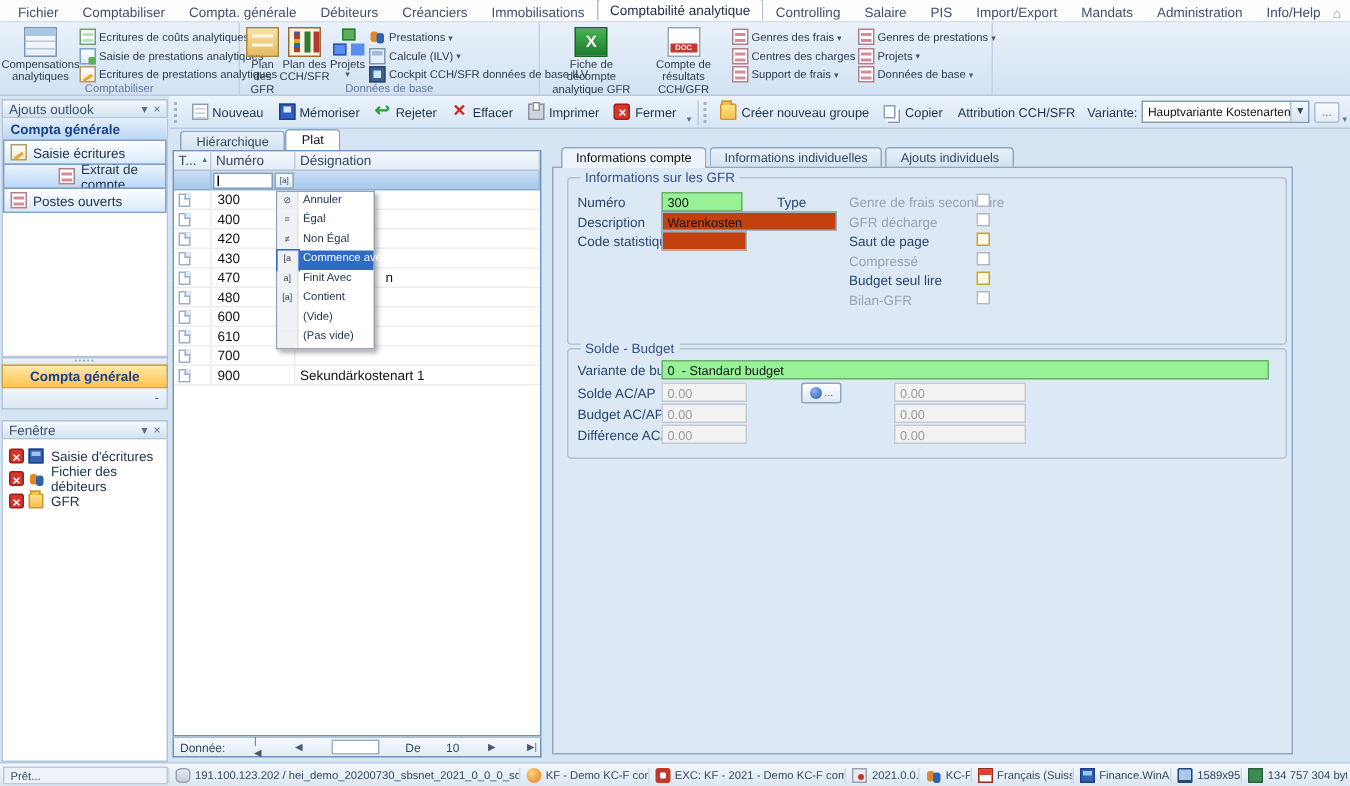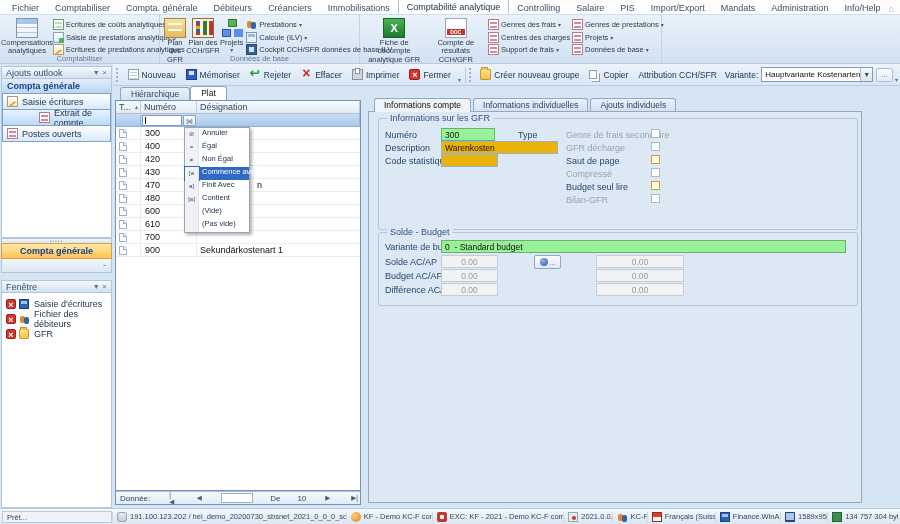--- a/index.html
+++ b/index.html
@@ -152,23 +152,23 @@
   
   .detail { position:absolute; left:368px; top:96px; width:494px; height:407px; }
   .dtabs { position:absolute; top:2px; left:6px; height:13px; display:flex; z-index:2; }
   .dtab { padding:1px 9px; font-size:8.5px; color:#33475f; border:1px solid #93a8c2; border-bottom:none; border-radius:3px 3px 0 0; background:linear-gradient(#e9f1f9,#d3e2f1); margin-right:2px; }
   .dtab.active { background:#eef4fa; color:#111; height:14px; }
   .dpage { position:absolute; top:15px; left:0; right:0; bottom:0; border:1px solid #93a8c2; background:#dce9f4; }
   .gbox { position:absolute; border:1px solid #b4c4d6; border-radius:3px; }
   .gboxlbl { position:absolute; top:-6px; left:8px; background:#dce9f4; padding:0 3px; color:#33518a; }
   .flabel { position:absolute; color:#26466f; }
   .flabel.muted { color:#97a3b4; }
-  .fld { position:absolute; height:13px; border:1px solid #9cb0c6; background:#eab308; font-size:8.5px; padding:1px 3px; color:#111; }
+  .fld { position:absolute; height:13px; border:1px solid #9cb0c6; background:#c2410c; font-size:8.5px; padding:1px 3px; color:#111; }
   .fld.green { background:#97f297; border-color:#6fae6f; }
-  .fld.dis { background:#f2f2f2; border-color:#c4ccd6; color:#9b9b9b; text-align:center; }
+  .fld.dis { background:#f2f2f2; border-color:#c4ccd6; color:#9b9b9b; text-align:left; }
   .cbox { position:absolute; width:9px; height:9px; border:1px solid #b0b8c4; background:#fff; }
   .cbox.en { border-color:#c9a227; background:#fffbe6; }
   .vbtn { position:absolute; width:27px; height:14px; border:1px solid #8fa6c0; background:linear-gradient(#fbfdfe,#dfe9f3); border-radius:2px; display:flex; align-items:center; justify-content:center; gap:2px; font-size:7px; color:#4a5a70; }
   .vbtn .ball { width:8px; height:8px; border-radius:50%; background:radial-gradient(circle at 35% 30%,#8db4f5,#2b56b0); }
 
   
   .statusbar { position:absolute; left:0; right:0; bottom:0; height:16px; background:linear-gradient(#f3f8fd,#dbe6f2); border-top:1px solid #b9cce2; display:flex; align-items:center; font-size:7.5px; color:#33475f; padding:0 2px; }
   .stready { width:110px; flex:none; height:12px; border:1px solid #bccadb; background:#eef3f9; padding:1px 4px; }
   .stseg { display:flex; align-items:center; gap:3px; padding:0 4px; border-left:1px solid #cdd9e6; white-space:nowrap; overflow:hidden; }
   .stseg:first-of-type { border-left:none; }

